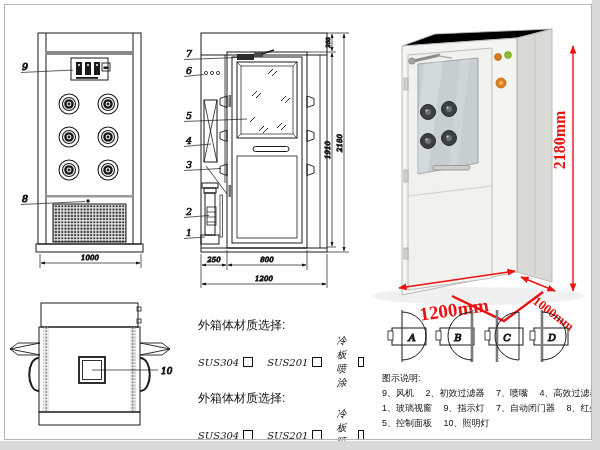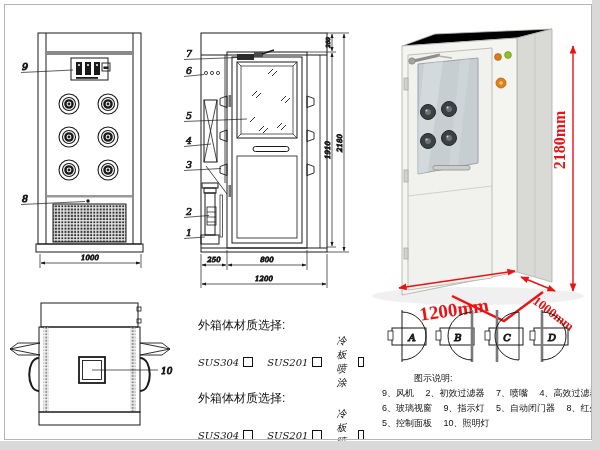--- a/index.html
+++ b/index.html
@@ -16,21 +16,21 @@
   #materials{position:absolute;left:198px;top:317px;width:180px;}
   .m-title{font-size:12px;line-height:10px;margin:3px 0 4px 0;color:#111;}
   .m-opts{display:flex;align-items:center;margin:0 0 3px 0;
           font:italic 10px "DejaVu Serif",serif;color:#111;}
   .m-opt{display:flex;align-items:center;margin-right:14px;}
   .chk{display:inline-block;width:8px;height:8px;border:1.4px solid #111;
        background:#fff;margin-left:4px;}
   
   #legend{position:absolute;left:382px;top:373px;width:214px;font-size:9px;
           line-height:10px;color:#111;}
-  #legend .l-title{margin-bottom:5px;margin-left:32px;}
+  #legend .l-title{margin-bottom:5px;}
   #legend .l-row{margin-bottom:5px;white-space:nowrap;}
   #legend .l-item{margin-right:9px;}
   
   .edge{position:absolute;background:#d9d9d9;}
   #frameline{position:absolute;left:4px;top:4px;width:586px;height:434px;
              border:1px solid #b5b5b5;pointer-events:none;}
 </style>
 </head>
 <body>
 
@@ -388,23 +388,23 @@
 
   <div id="legend">
     <div class="l-title">图示说明:</div>
     <div class="l-row">
       <span class="l-item">9、风机</span>
       <span class="l-item">2、初效过滤器</span>
       <span class="l-item">7、喷嘴</span>
       <span class="l-item">4、高效过滤器</span>
     </div>
     <div class="l-row">
-      <span class="l-item">6、玻璃视窗</span>
+      <span class="l-item">1、玻璃视窗</span>
       <span class="l-item">9、指示灯</span>
-      <span class="l-item">5、自动闭门器</span>
+      <span class="l-item">7、自动闭门器</span>
       <span class="l-item">8、红外线感应器</span>
     </div>
     <div class="l-row">
       <span class="l-item">5、控制面板</span>
       <span class="l-item">10、照明灯</span>
     </div>
   </div>
 
   <div class="edge" style="left:592px;top:0;width:8px;height:450px;"></div>
   <div class="edge" style="left:0;top:441px;width:600px;height:9px;"></div>

